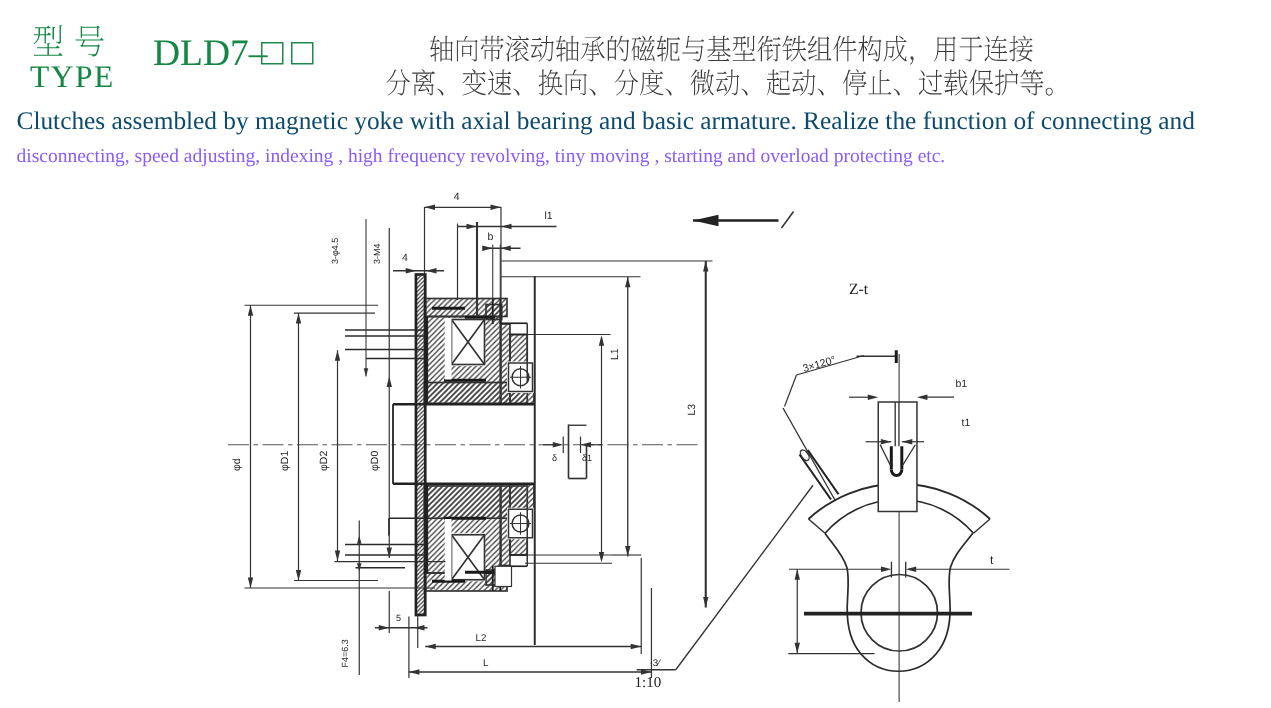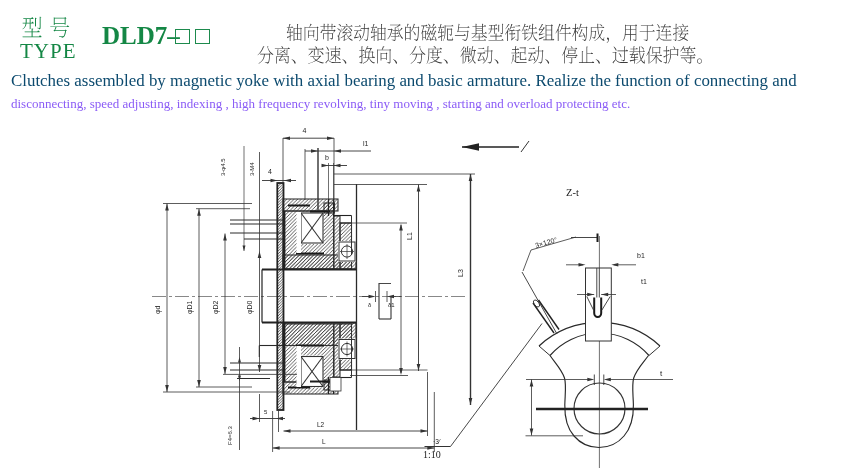--- a/index.html
+++ b/index.html
@@ -1,19 +1,19 @@
 <!DOCTYPE html>
 <html><head><meta charset="utf-8"><style>
 html,body{margin:0;padding:0;width:847px;height:472px;background:#fff;overflow:hidden;position:relative}
 .abs{position:absolute;white-space:nowrap}
 .grn{color:#148745}
 .ser{font-family:"Liberation Serif",serif}
 </style></head><body>
 <div class="abs ser grn" style="left:20px;top:39px;font-size:21px;font-weight:normal;letter-spacing:1px">TYPE</div>
-<div class="abs ser grn" style="left:102px;top:21.5px;font-size:25px;font-weight:bold;letter-spacing:0px">DLD7–<span style="display:inline-block;width:13px;height:13px;border:1.2px solid #1d8a4d;margin:0 0 0 -4.5px"></span><span style="display:inline-block;width:13px;height:13px;border:1.2px solid #1d8a4d;margin-left:5px"></span></div>
+<div class="abs ser grn" style="left:102px;top:21.5px;font-size:25px;font-weight:normal;letter-spacing:0px">DLD7–<span style="display:inline-block;width:13px;height:13px;border:1.2px solid #1d8a4d;margin:0 0 0 -4.5px"></span><span style="display:inline-block;width:13px;height:13px;border:1.2px solid #1d8a4d;margin-left:5px"></span></div>
 <div class="abs ser" style="left:11px;top:71px;font-size:16.9px;color:#0c4a6e">Clutches assembled by magnetic yoke with axial bearing and basic armature. Realize the function of connecting and</div>
 <div class="abs ser" style="left:11px;top:96px;font-size:13px;color:#8b5cf6">disconnecting, speed adjusting, indexing , high frequency revolving, tiny moving , starting and overload protecting etc.</div>
 <svg width="847" height="472" style="position:absolute;left:0;top:0">
 <defs>
 <pattern id="h" patternUnits="userSpaceOnUse" width="3.6" height="3.6">
 <path d="M-0.9,0.9 L0.9,-0.9 M0,3.6 L3.6,0 M2.7,4.5 L4.5,2.7" stroke="#3f3f3f" stroke-width="0.85"></path>
 </pattern>
 <pattern id="h2" patternUnits="userSpaceOnUse" width="2.7" height="2.7">
 <path d="M-0.7,0.7 L0.7,-0.7 M0,2.7 L2.7,0 M2.0,3.4 L3.4,2.0" stroke="#333" stroke-width="0.8"></path>
 </pattern>

